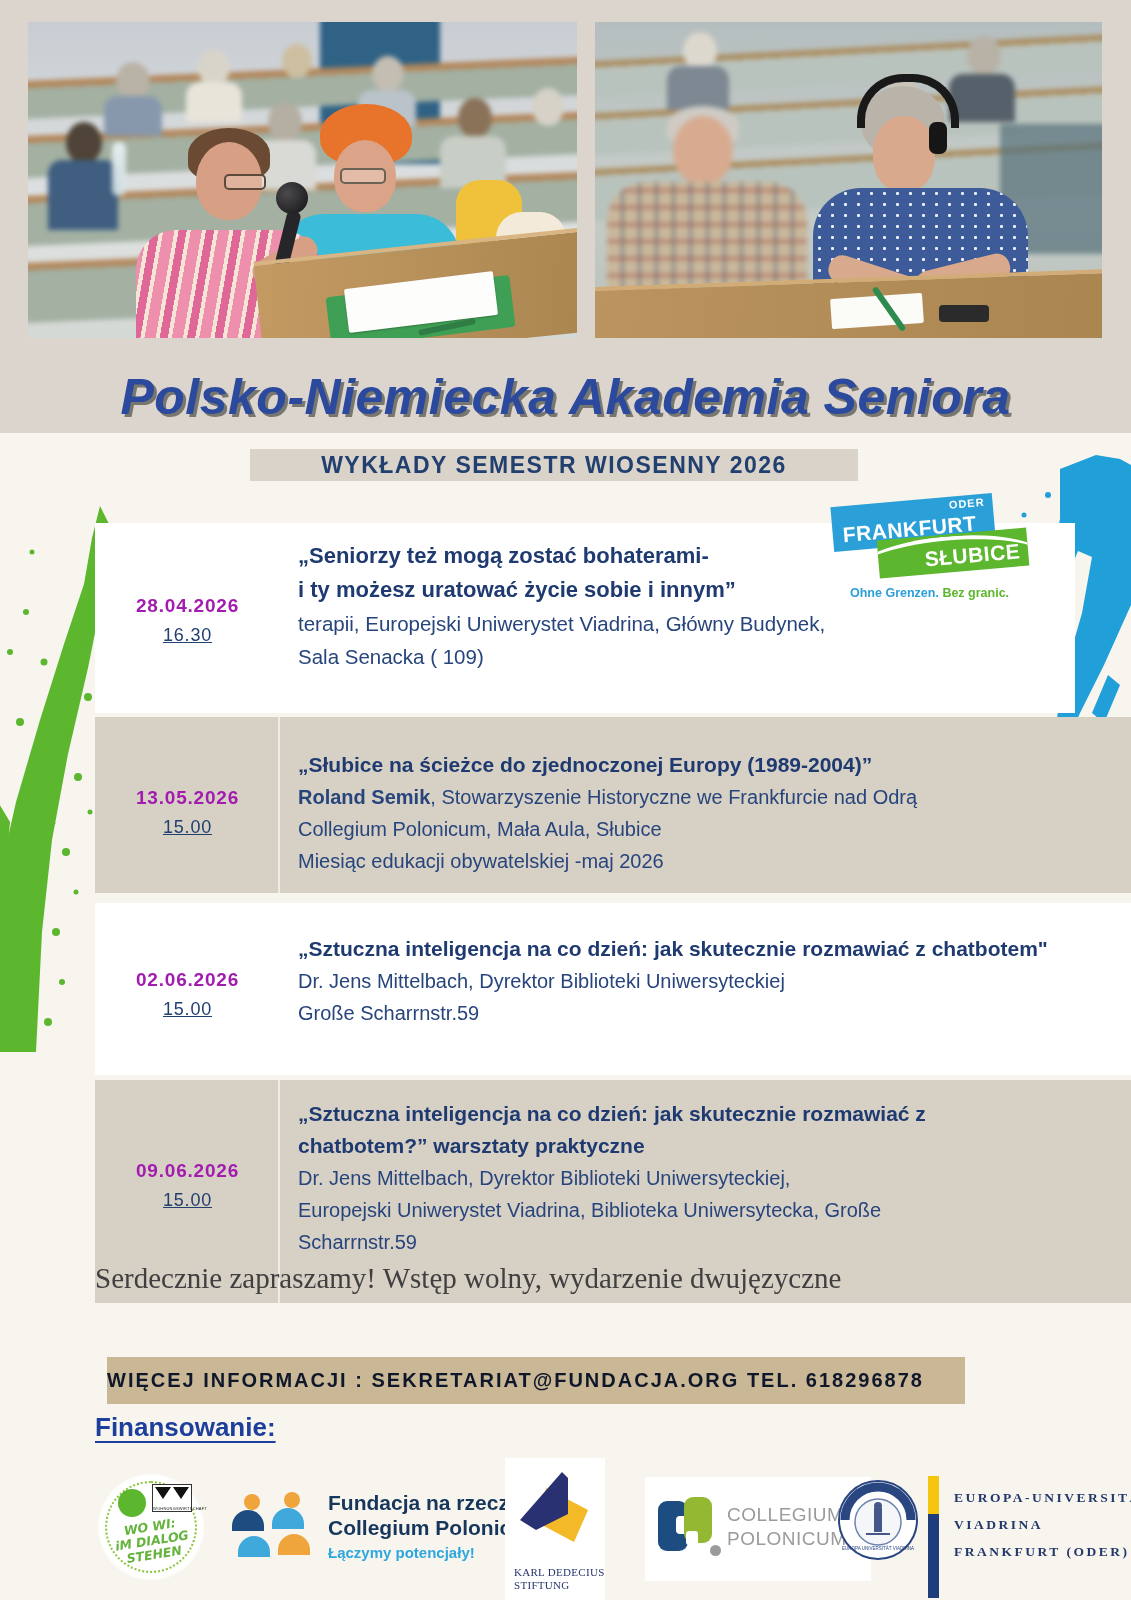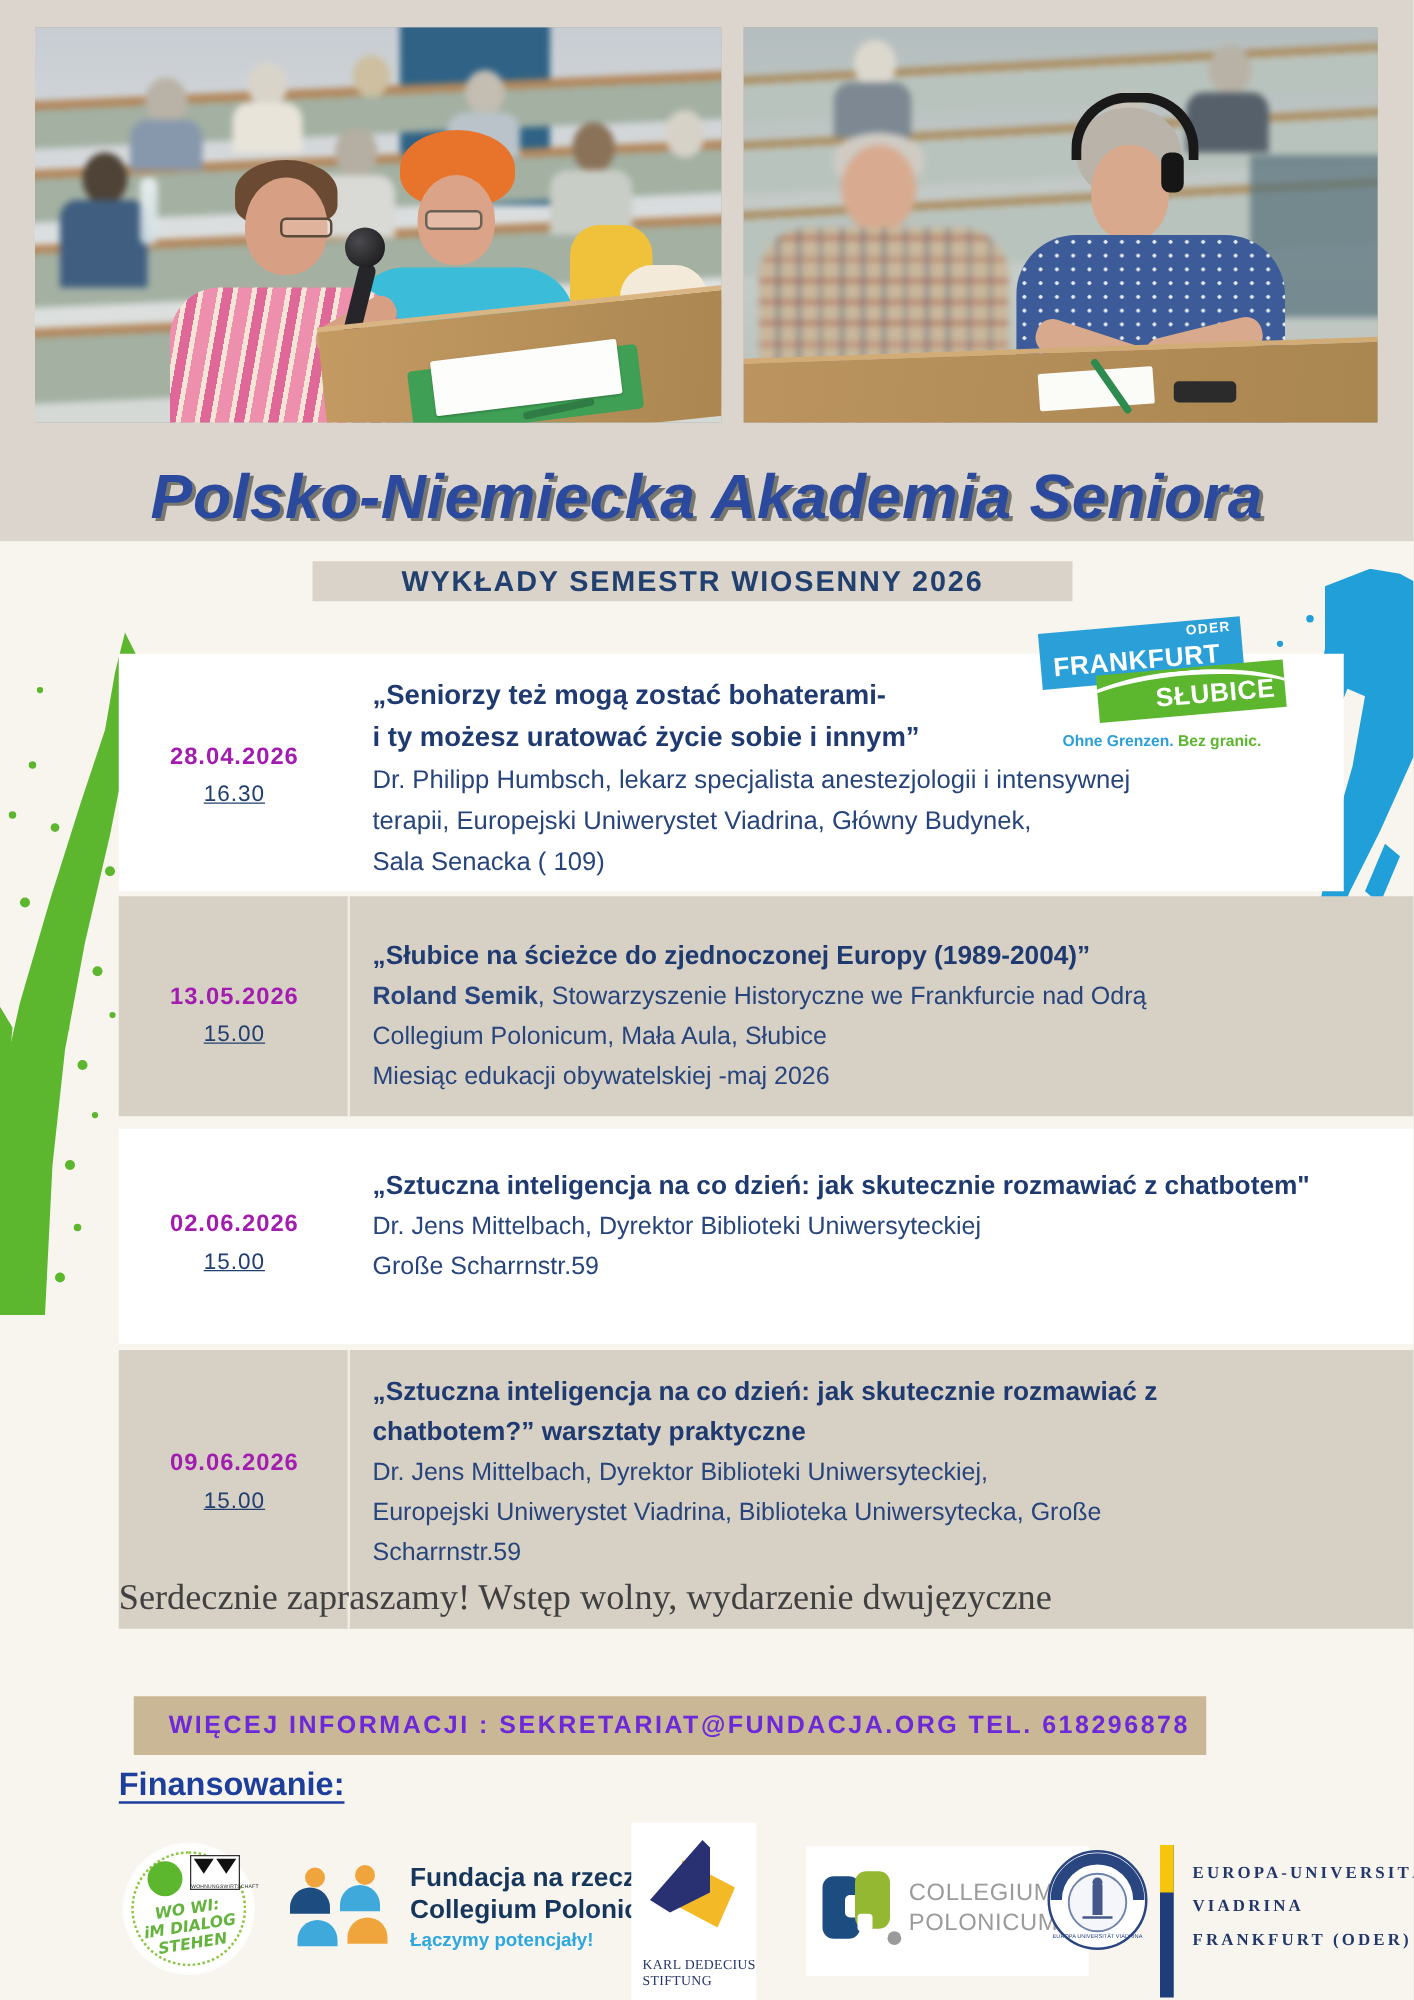--- a/index.html
+++ b/index.html
@@ -102,22 +102,22 @@
   .fs-blue{position:absolute;left:6px;top:6px;width:162px;height:45px;background:#2ba0d8;transform:rotate(-5deg);}
   .fs-oder{position:absolute;right:8px;top:2px;font-size:11px;font-weight:bold;color:#fff;letter-spacing:1px;}
   .fs-frank{position:absolute;left:10px;bottom:4px;font-size:21px;font-weight:bold;color:#fff;letter-spacing:.5px;}
   .fs-green{position:absolute;left:52px;top:40px;width:150px;height:38px;background:#5cb62e;transform:rotate(-5deg);overflow:hidden;}
   .fs-arc{position:absolute;left:-30px;top:2px;width:200px;height:60px;border-top:4px solid #fff;border-radius:50%;}
   .fs-slub{position:absolute;right:8px;bottom:3px;font-size:21px;font-weight:bold;color:#fff;letter-spacing:.5px;}
   .fs-tag{position:absolute;left:24px;top:92px;width:200px;font-size:12.5px;font-weight:bold;white-space:nowrap;}
   .fs-tag .de{color:#2ba0d8;} .fs-tag .pl{color:#5cb62e;}
   
   .info-bar{position:absolute;left:107px;top:1357px;width:858px;height:47px;background:#c9b795;
-    display:flex;align-items:center;padding-left:28px;box-sizing:border-box;
-    font-size:20px;font-weight:bold;letter-spacing:2px;color:#6d28d9;}
+    display:flex;align-items:center;box-sizing:border-box;
+    font-size:20px;font-weight:bold;letter-spacing:2px;color:#0f172a;}
   .financing{position:absolute;left:95px;top:1412px;font-size:26px;font-weight:bold;color:#1d3f9b;
     text-decoration:underline;text-underline-offset:5px;}
   
   .sponsor{position:absolute;}
   .wowi{left:100px;top:1476px;width:102px;height:102px;background:#fff;border-radius:50%;box-shadow:0 0 0 2px #fdfdfb;}
   .wowi-ring{position:absolute;inset:5px;border:2px dotted #8cc63f;border-radius:50%;}
   .wowi-dot{position:absolute;left:18px;top:13px;width:28px;height:28px;border-radius:50%;background:#5cb62e;}
   .wowi-emblem{position:absolute;left:52px;top:8px;width:38px;height:26px;background:#fff;border:1px solid #333;}
   .wowi-tri{position:absolute;top:2px;width:0;height:0;border-left:8px solid transparent;border-right:8px solid transparent;border-top:12px solid #111;}
   .wowi-cap{position:absolute;left:0;right:0;bottom:0;font-size:4px;text-align:center;color:#222;letter-spacing:.2px;}
@@ -283,21 +283,20 @@
   </svg>
 
   <section class="row row-white r1">
     <div class="date-col" style="top:72px;">
       <div class="date">28.04.2026</div>
       <div class="time">16.30</div>
     </div>
     <div class="content" style="top:16px;">
       <div class="ev-title">„Seniorzy też mogą zostać bohaterami-</div>
       <div class="ev-title">i ty możesz uratować życie sobie i innym”</div>
-      <div class="ev-line">Dr. Philipp Humbsch, lekarz specjalista anestezjologii i intensywnej</div>
       <div class="ev-line">terapii, Europejski Uniwerystet Viadrina, Główny Budynek,</div>
       <div class="ev-line">Sala Senacka ( 109)</div>
     </div>
   </section>
 
   <div class="fs-logo">
     <div class="fs-blue">
       <span class="fs-oder">ODER</span>
       <span class="fs-frank">FRANKFURT</span>
     </div>

